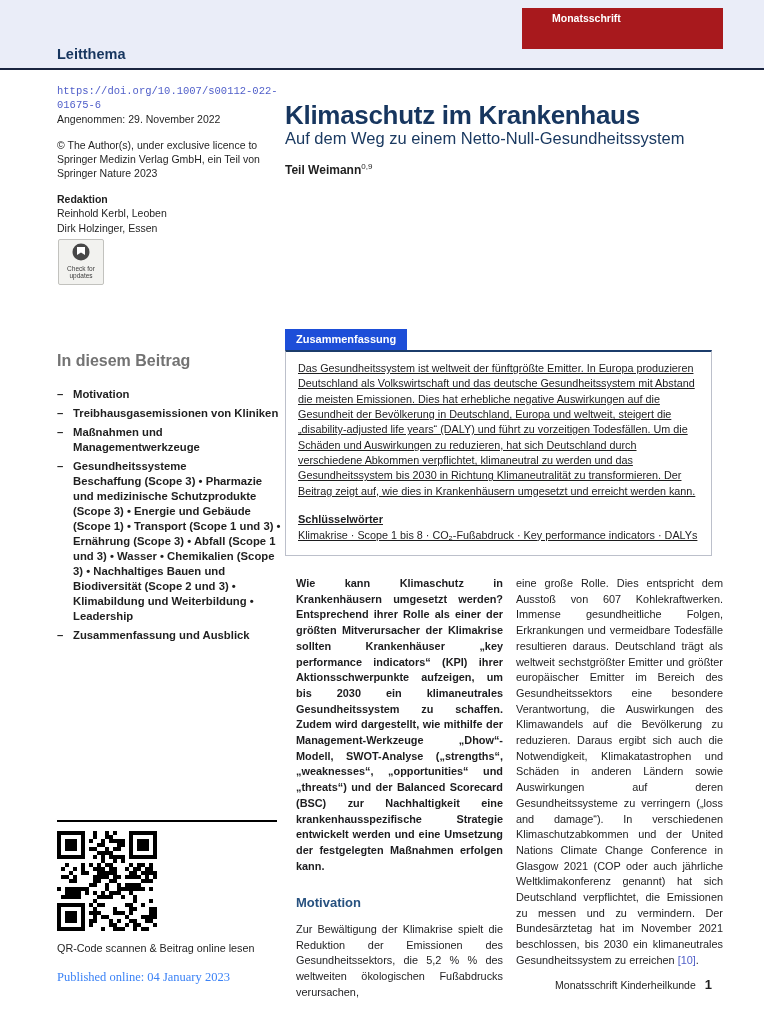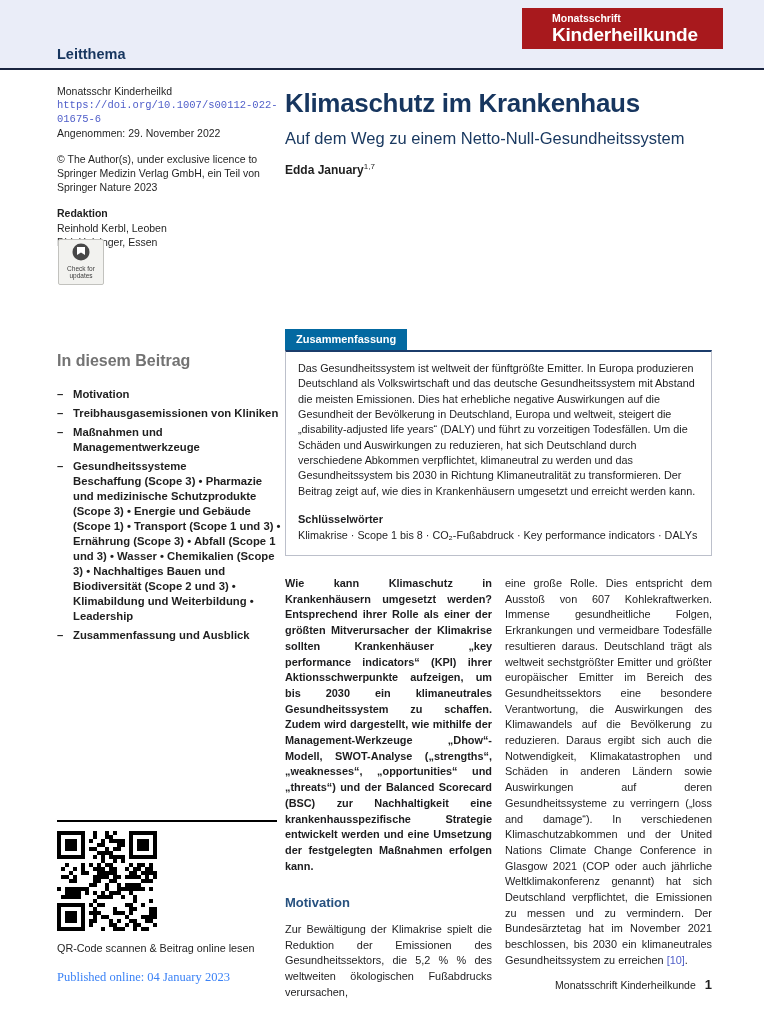--- a/index.html
+++ b/index.html
@@ -37,67 +37,65 @@
   .toc .lbl { font-weight:bold; }
   .toc .sub { display:block; font-weight:bold; }
 
   
   .qr-sect { position:absolute; left:57px; top:820px; width:220px; }
   .qr-rule { border-top:2px solid #000; width:220px; }
   .qr-sect svg { display:block; margin-top:9px; }
   .qr-caption { font-size:10.8px; color:#1f1f1f; margin-top:11px; }
 
   
-  .title { position:absolute; left:285px; top:88px; width:430px; font-size:26px;
+  .title { position:absolute; left:285px; top:100px; width:430px; font-size:26px;
            font-weight:bold; color:#17365f; letter-spacing:-0.3px; }
   .subtitle { position:absolute; left:285px; top:129px; width:430px; font-size:16.5px; color:#1b3a61; }
   .author { position:absolute; left:285px; top:162px; font-size:12px; font-weight:bold; color:#1f1f1f; }
   .author sup { font-weight:normal; font-size:8px; }
   .affs { position:absolute; left:285px; top:183px; width:430px; font-size:10.3px;
           color:#1f1f1f; line-height:1.5; }
   .affs sup { font-size:7.5px; }
 
   
   .abs-box { position:absolute; left:285px; top:329px; width:427px; }
-  .abs-tab { display:inline-block; background:#0369a1; color:#fff; font-size:11px;
+  .abs-tab { display:inline-block; background:#1d4ed8; color:#fff; font-size:11px;
              font-weight:bold; padding:4px 11px 5px; margin-bottom:0; }
   .abs-body { border:1px solid #bcc0cb; border-top:2px solid #1b3c6b;
               padding:9px 12px 12px; font-size:10.8px; line-height:1.42; color:#1d1d1f;
-              box-sizing:border-box; min-height:190px; }
+              box-sizing:border-box; min-height:190px;text-decoration:underline; }
   .abs-kw-label { font-weight:bold; margin-top:13px; font-size:11px; }
 
   
-  .main-cols { position:absolute; left:285px; top:576px; width:427px; display:flex; gap:13px;justify-content:flex-end; }
+  .main-cols { position:absolute; left:296px; top:576px; width:427px; display:flex; gap:13px;justify-content:flex-end; }
   .col { width:207px; font-size:10.9px; line-height:1.44; color:#1d1d1f; text-align:justify; }
   .intro { font-weight:bold; }
   .sec-head { font-size:13px; font-weight:bold; color:#27517f; margin:20px 0 9px; text-align:left; }
   .cite { color:#4f5ec9; }
 
   
   .footer-left { position:absolute; left:57px; top:970px; font-family:"Liberation Serif", serif;
                  font-size:12.5px; color:#3b82f6; }
   .footer-right { position:absolute; right:52px; top:977px; font-size:10.5px; color:#1f1f1f; }
   .footer-right .pg { font-weight:bold; font-size:13px; margin-left:9px; }
 </style>
 </head>
 <body>
 
 <div class="page">
 
   <div class="topband"></div>
 
   <div class="journal-badge">
     <div class="l1">Monatsschrift</div>
-    <div class="l2">Kinderheilkunde</div>
   </div>
 
   <div class="leitthema">Leitthema</div>
 
   <div class="meta">
-    <div>Monatsschr Kinderheilkd</div>
     <a class="doi" href="#">https://doi.org/10.1007/s00112-022-01675-6</a>
     <div>Angenommen: 29. November 2022</div>
     <div class="block-gap">© The Author(s), under exclusive licence to Springer Medizin Verlag GmbH, ein Teil von Springer Nature 2023</div>
     <div class="block-gap bold">Redaktion</div>
     <div>Reinhold Kerbl, Leoben</div>
     <div>Dirk Holzinger, Essen</div>
   </div>
 
   <div class="check-badge">
     <svg width="18" height="18" viewBox="0 0 18 18">
@@ -338,21 +336,21 @@
         <rect x="4" y="76" width="20" height="20" fill="#fff"></rect>
         <rect x="8" y="80" width="12" height="12" fill="#000"></rect>
       </svg>
     <div class="qr-caption">QR-Code scannen &amp; Beitrag online lesen</div>
   </div>
 
   <div class="title">Klimaschutz im Krankenhaus</div>
   <div class="subtitle">Auf dem Weg zu einem Netto-Null-Gesundheitssystem</div>
 
   <div class="author">
-    <span>Edda January</span><sup>1,7</sup>
+    <span>Teil Weimann</span><sup>0,9</sup>
   </div>
 
 
   <div class="abs-box">
     <div class="abs-tab">Zusammenfassung</div>
     <div class="abs-body">
       <div>Das Gesundheitssystem ist weltweit der fünftgrößte Emitter. In Europa produzieren Deutschland als Volkswirtschaft und das deutsche Gesundheitssystem mit Abstand die meisten Emissionen. Dies hat erhebliche negative Auswirkungen auf die Gesundheit der Bevölkerung in Deutschland, Europa und weltweit, steigert die „disability-adjusted life years“ (DALY) und führt zu vorzeitigen Todesfällen. Um die Schäden und Auswirkungen zu reduzieren, hat sich Deutschland durch verschiedene Abkommen verpflichtet, klimaneutral zu werden und das Gesundheitssystem bis 2030 in Richtung Klimaneutralität zu transformieren. Der Beitrag zeigt auf, wie dies in Krankenhäusern umgesetzt und erreicht werden kann.</div>
       <div class="abs-kw-label">Schlüsselwörter</div>
       <div>Klimakrise · Scope 1 bis 8 · CO₂-Fußabdruck · Key performance indicators · DALYs</div>
     </div>

